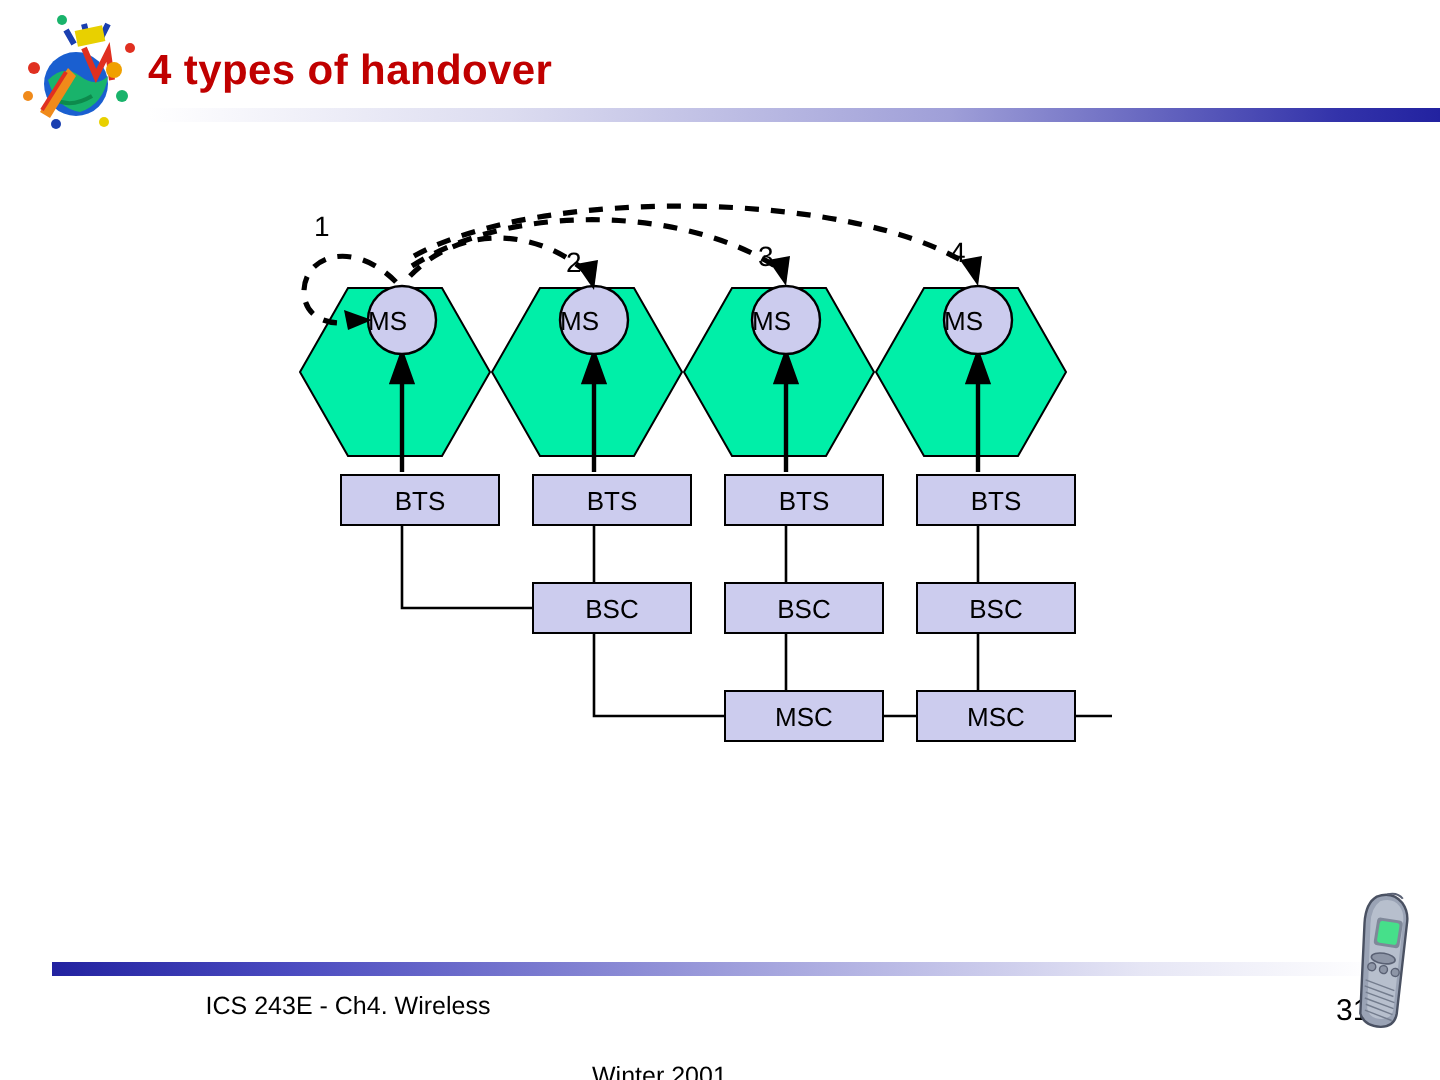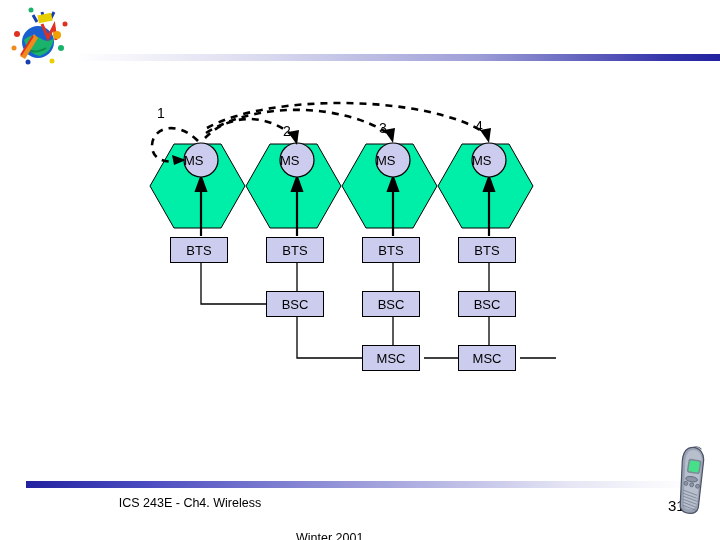--- a/index.html
+++ b/index.html
@@ -49,21 +49,21 @@
   .footer-rule {
     position: absolute;
     left: 26px;
     top: 481px;
     width: 664px;
     height: 7px;
     background: linear-gradient(to right, #2222a0 0%, #4b4bc0 18%, #a0a0dc 52%, #e6e6f5 82%, #ffffff 100%);
   }
   .footer-left {
     position: absolute;
-    left: 60px;
+    left: 44px;
     top: 495px;
     width: 260px;
     text-align: center;
     font-size: 12.5px;
     color: #000000;
     line-height: 17px;
   }
   .footer-center {
     position: absolute;
     left: 296px;
@@ -96,21 +96,21 @@
     height: 540px;
     pointer-events: none;
   }
   .step-label {
     position: absolute;
     font-size: 14px;
     color: #000000;
   }
   .node-box {
     position: absolute;
-    width: 58px;
+    width: 80px;
     height: 26px;
     background: #CCCCEE;
     border: 1px solid #000000;
     box-sizing: border-box;
     font-size: 13px;
     color: #000000;
     display: flex;
     align-items: center;
     justify-content: center;
   }
@@ -141,20 +141,21 @@
       <circle cx="9" cy="30" r="3" fill="#e03020"></circle>
       <circle cx="53" cy="44" r="3" fill="#19b36b"></circle>
       <circle cx="20" cy="58" r="2.5" fill="#1a3fb0"></circle>
       <circle cx="44" cy="57" r="2.5" fill="#e8d000"></circle>
       <circle cx="6" cy="44" r="2.5" fill="#f08a1a"></circle>
       <circle cx="57" cy="20" r="2.5" fill="#e03020"></circle>
       <circle cx="23" cy="6" r="2.5" fill="#19b36b"></circle>
     </g>
   </svg>
 
+  <div class="slide-title">4 types of handover</div>
   <div class="header-rule"></div>
 
   <svg class="diagram" viewBox="0 0 720 540">
 
     <polygon points="174,144 221,144 245,186 221,228 174,228 150,186" fill="#00EFA8" stroke="#000000" stroke-width="1"></polygon>
     <polygon points="270,144 317,144 341,186 317,228 270,228 246,186" fill="#00EFA8" stroke="#000000" stroke-width="1"></polygon>
     <polygon points="366,144 413,144 437,186 413,228 366,228 342,186" fill="#00EFA8" stroke="#000000" stroke-width="1"></polygon>
     <polygon points="462,144 509,144 533,186 509,228 462,228 438,186" fill="#00EFA8" stroke="#000000" stroke-width="1"></polygon>
 
     <g stroke="#000000" stroke-width="2.2" fill="#000000">

